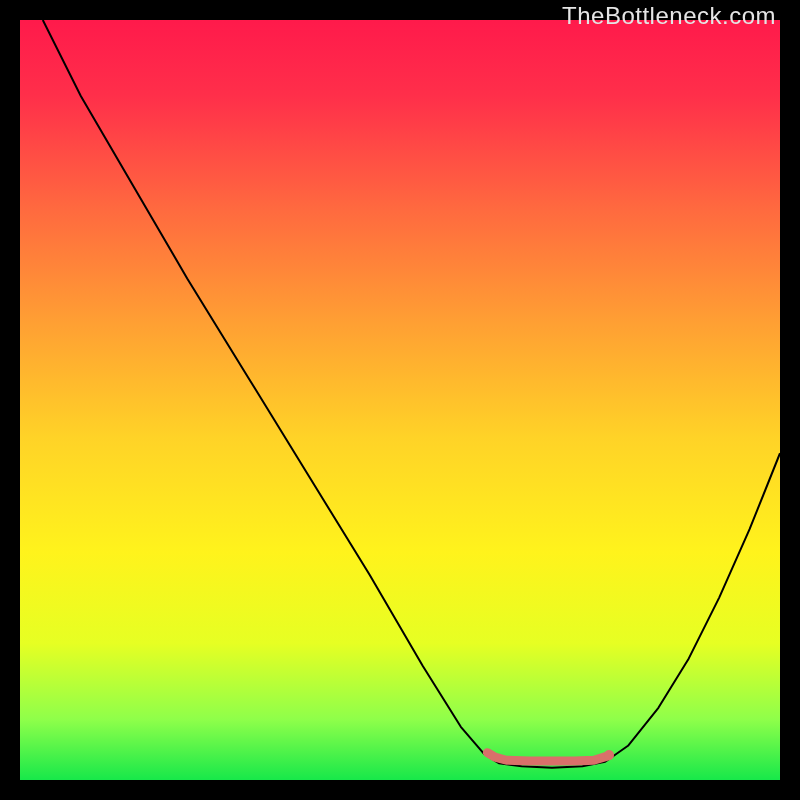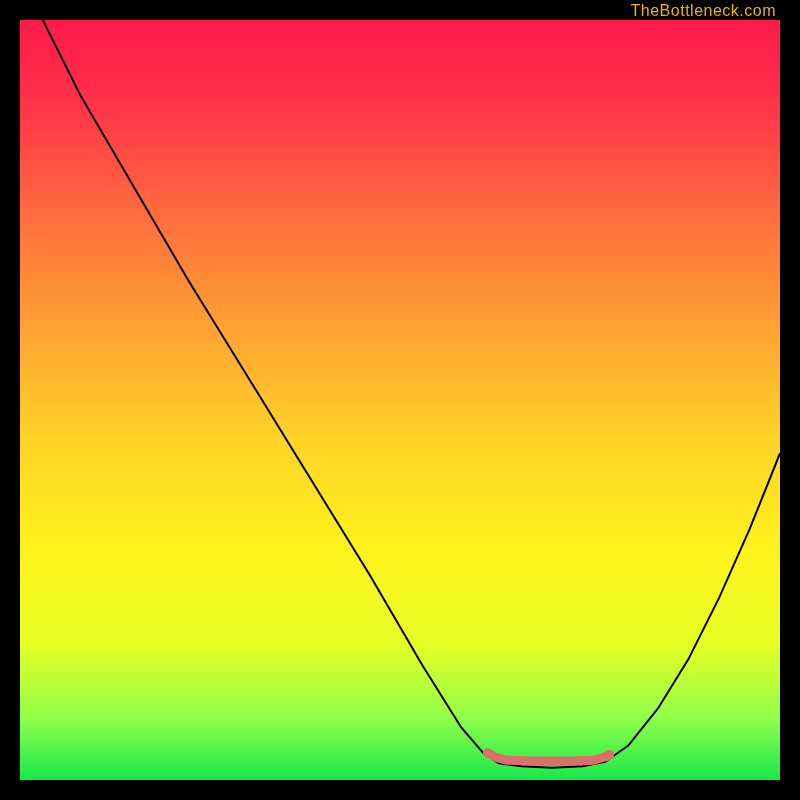--- a/index.html
+++ b/index.html
@@ -23,22 +23,22 @@
     position: absolute;
     left: 0;
     top: 0;
     width: 760px;
     height: 760px;
   }
   .watermark {
     position: absolute;
     top: 2px;
     right: 24px;
-    color: #eab308;
-    font-size: 16px;
+    color: #e5e5e5;
+    font-size: 24px;
     font-weight: 500;
     letter-spacing: 0.5px;
     z-index: 10;
   }
   svg {
     display: block;
   }
 </style>
 </head>
 <body>

